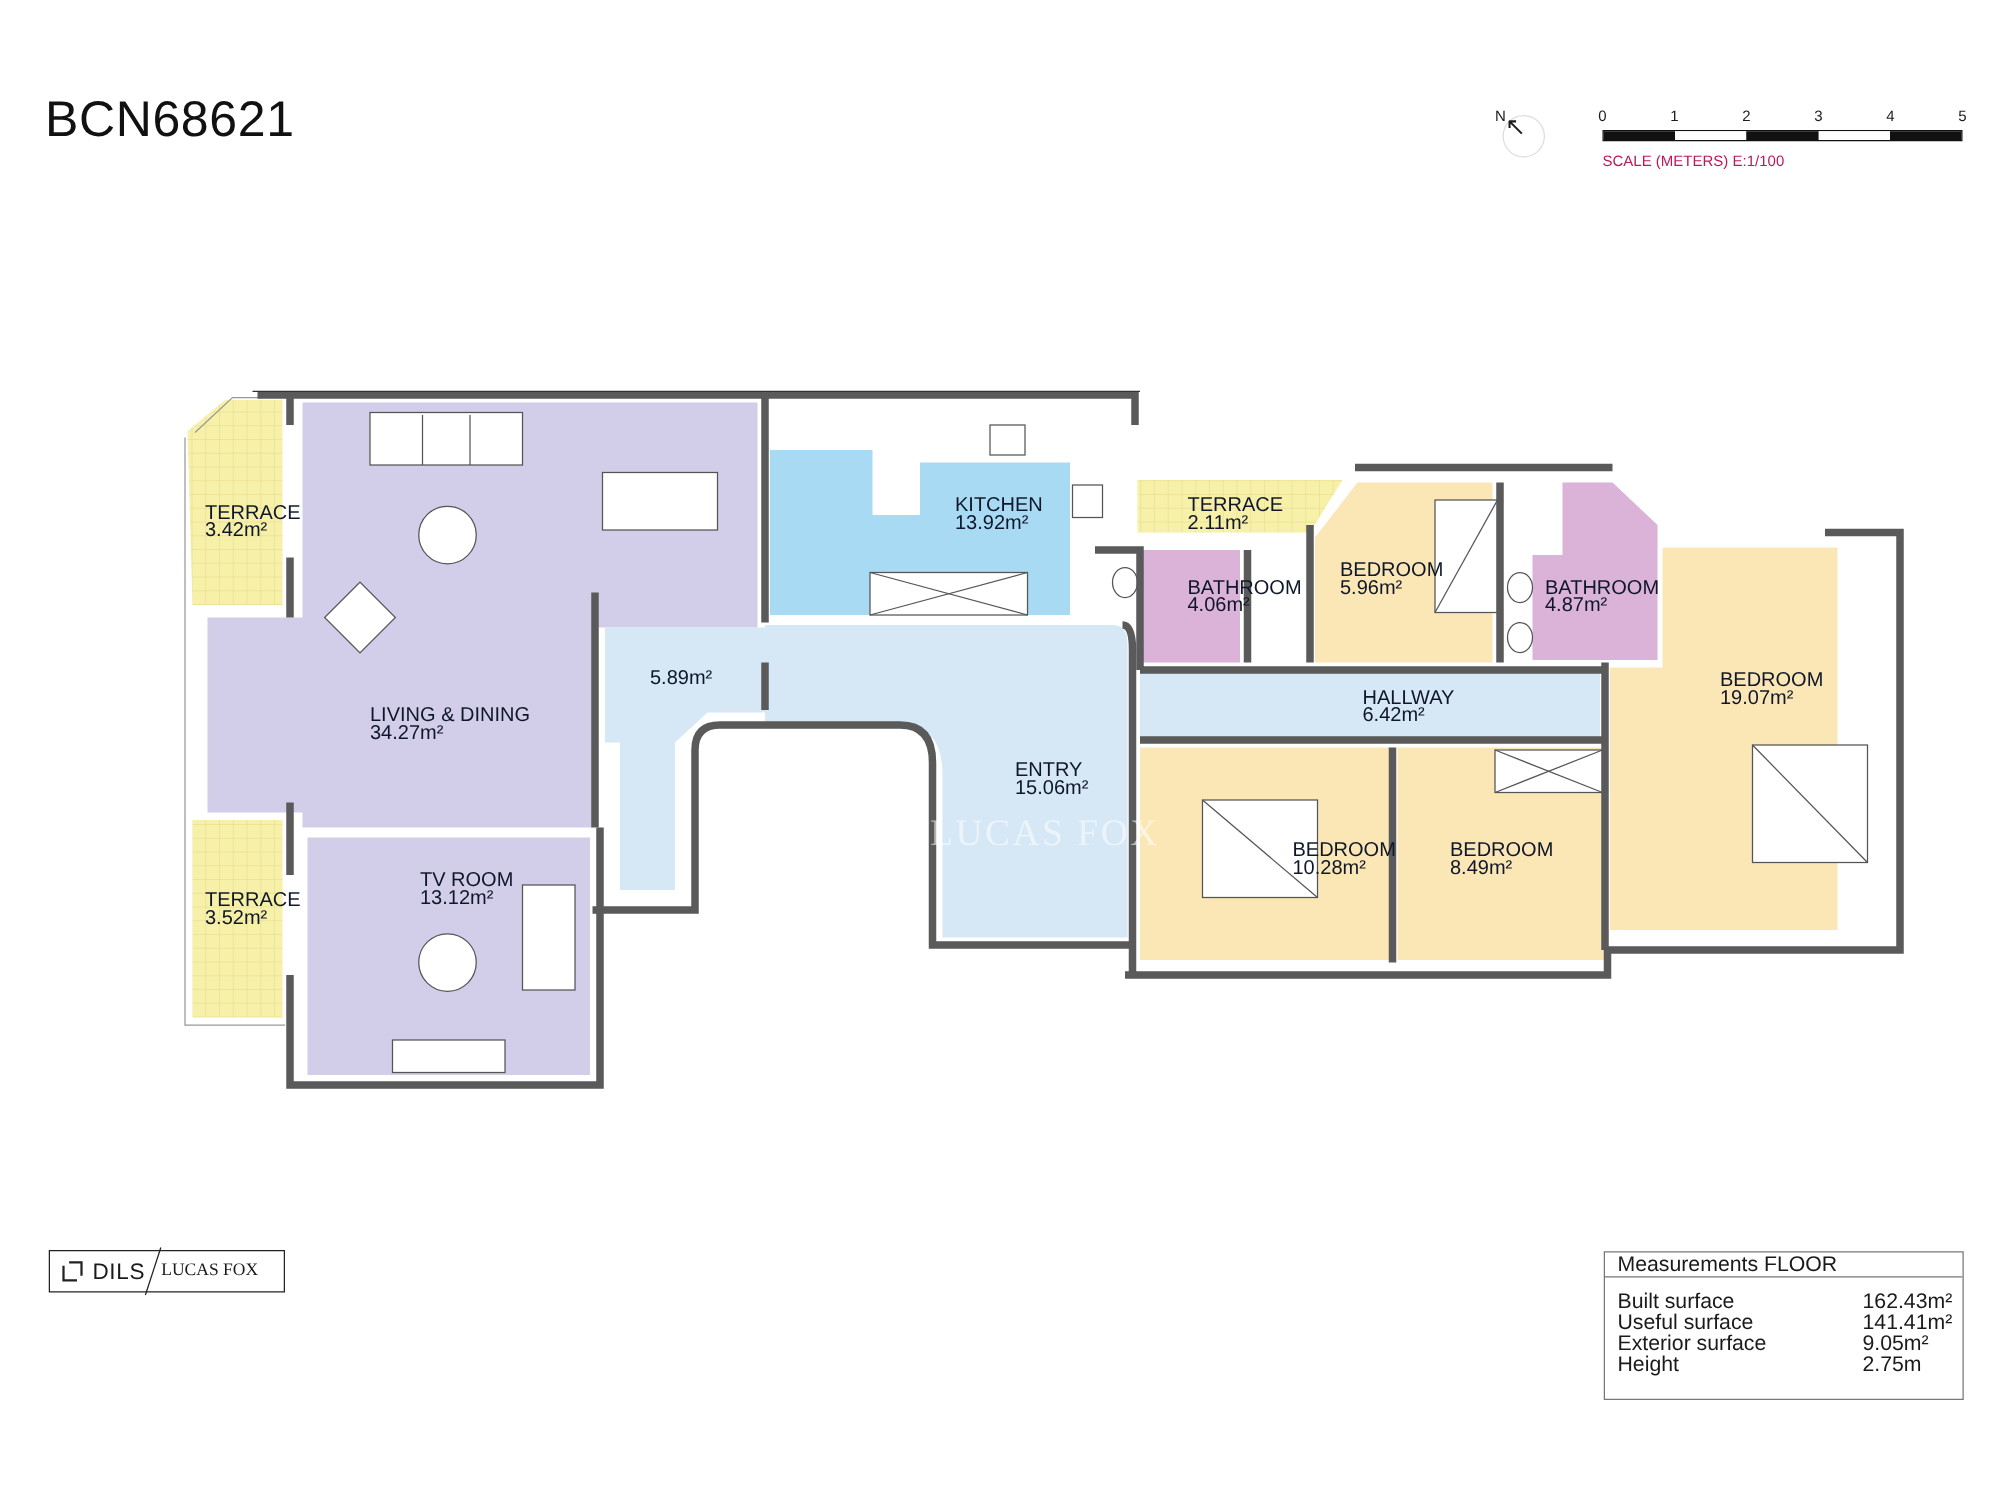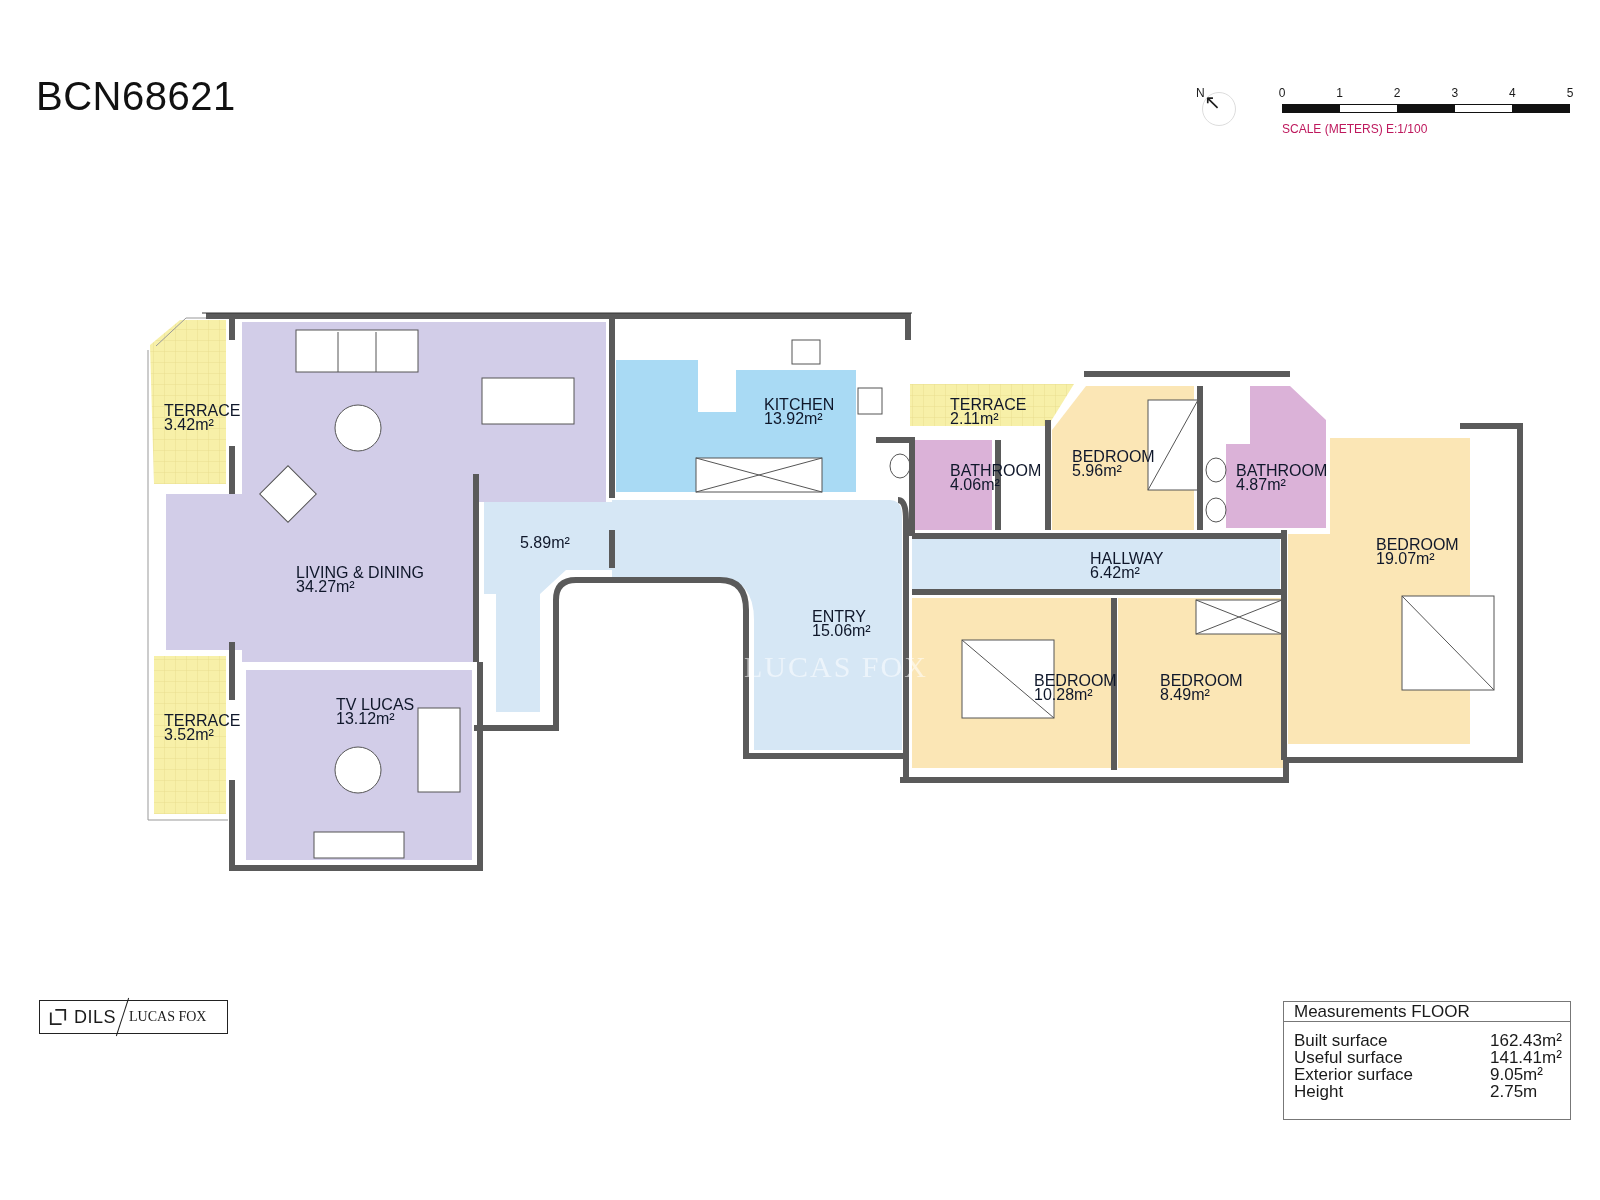--- a/index.html
+++ b/index.html
@@ -161,21 +161,21 @@
   </div>
 <div class="room-label" style="left:296px;top:566px;">
     <div>LIVING &amp; DINING</div>
     <div>34.27m²</div>
   </div>
 <div class="room-label" style="left:164px;top:714px;">
     <div>TERRACE</div>
     <div>3.52m²</div>
   </div>
 <div class="room-label" style="left:336px;top:698px;">
-    <div>TV LUCAS</div>
+    <div>TV ROOM</div>
     <div>13.12m²</div>
   </div>
 <div class="room-label" style="left:520px;top:536px;">
     <div>5.89m²</div>
   </div>
 <div class="room-label" style="left:764px;top:398px;">
     <div>KITCHEN</div>
     <div>13.92m²</div>
   </div>
 <div class="room-label" style="left:812px;top:610px;">

